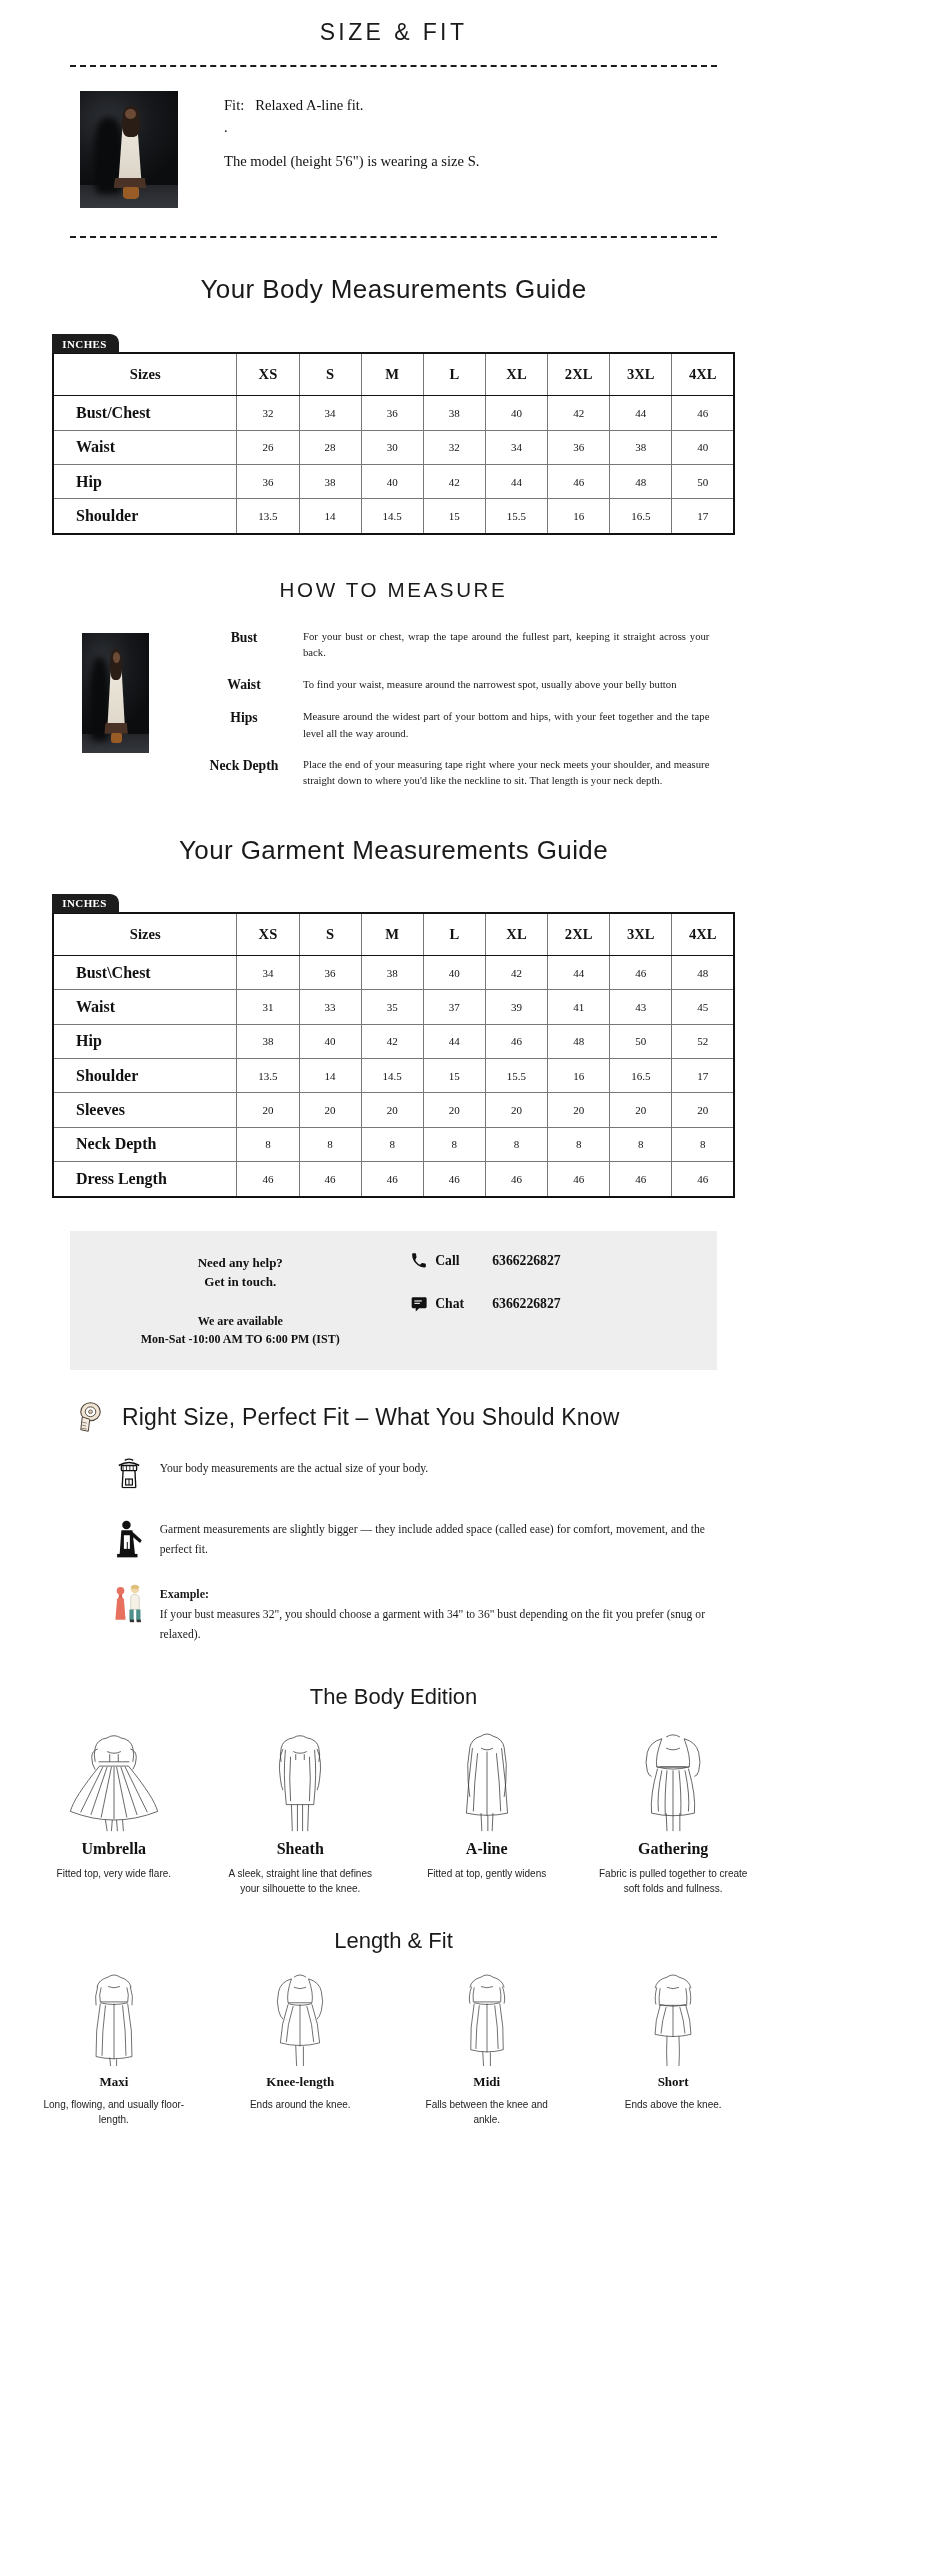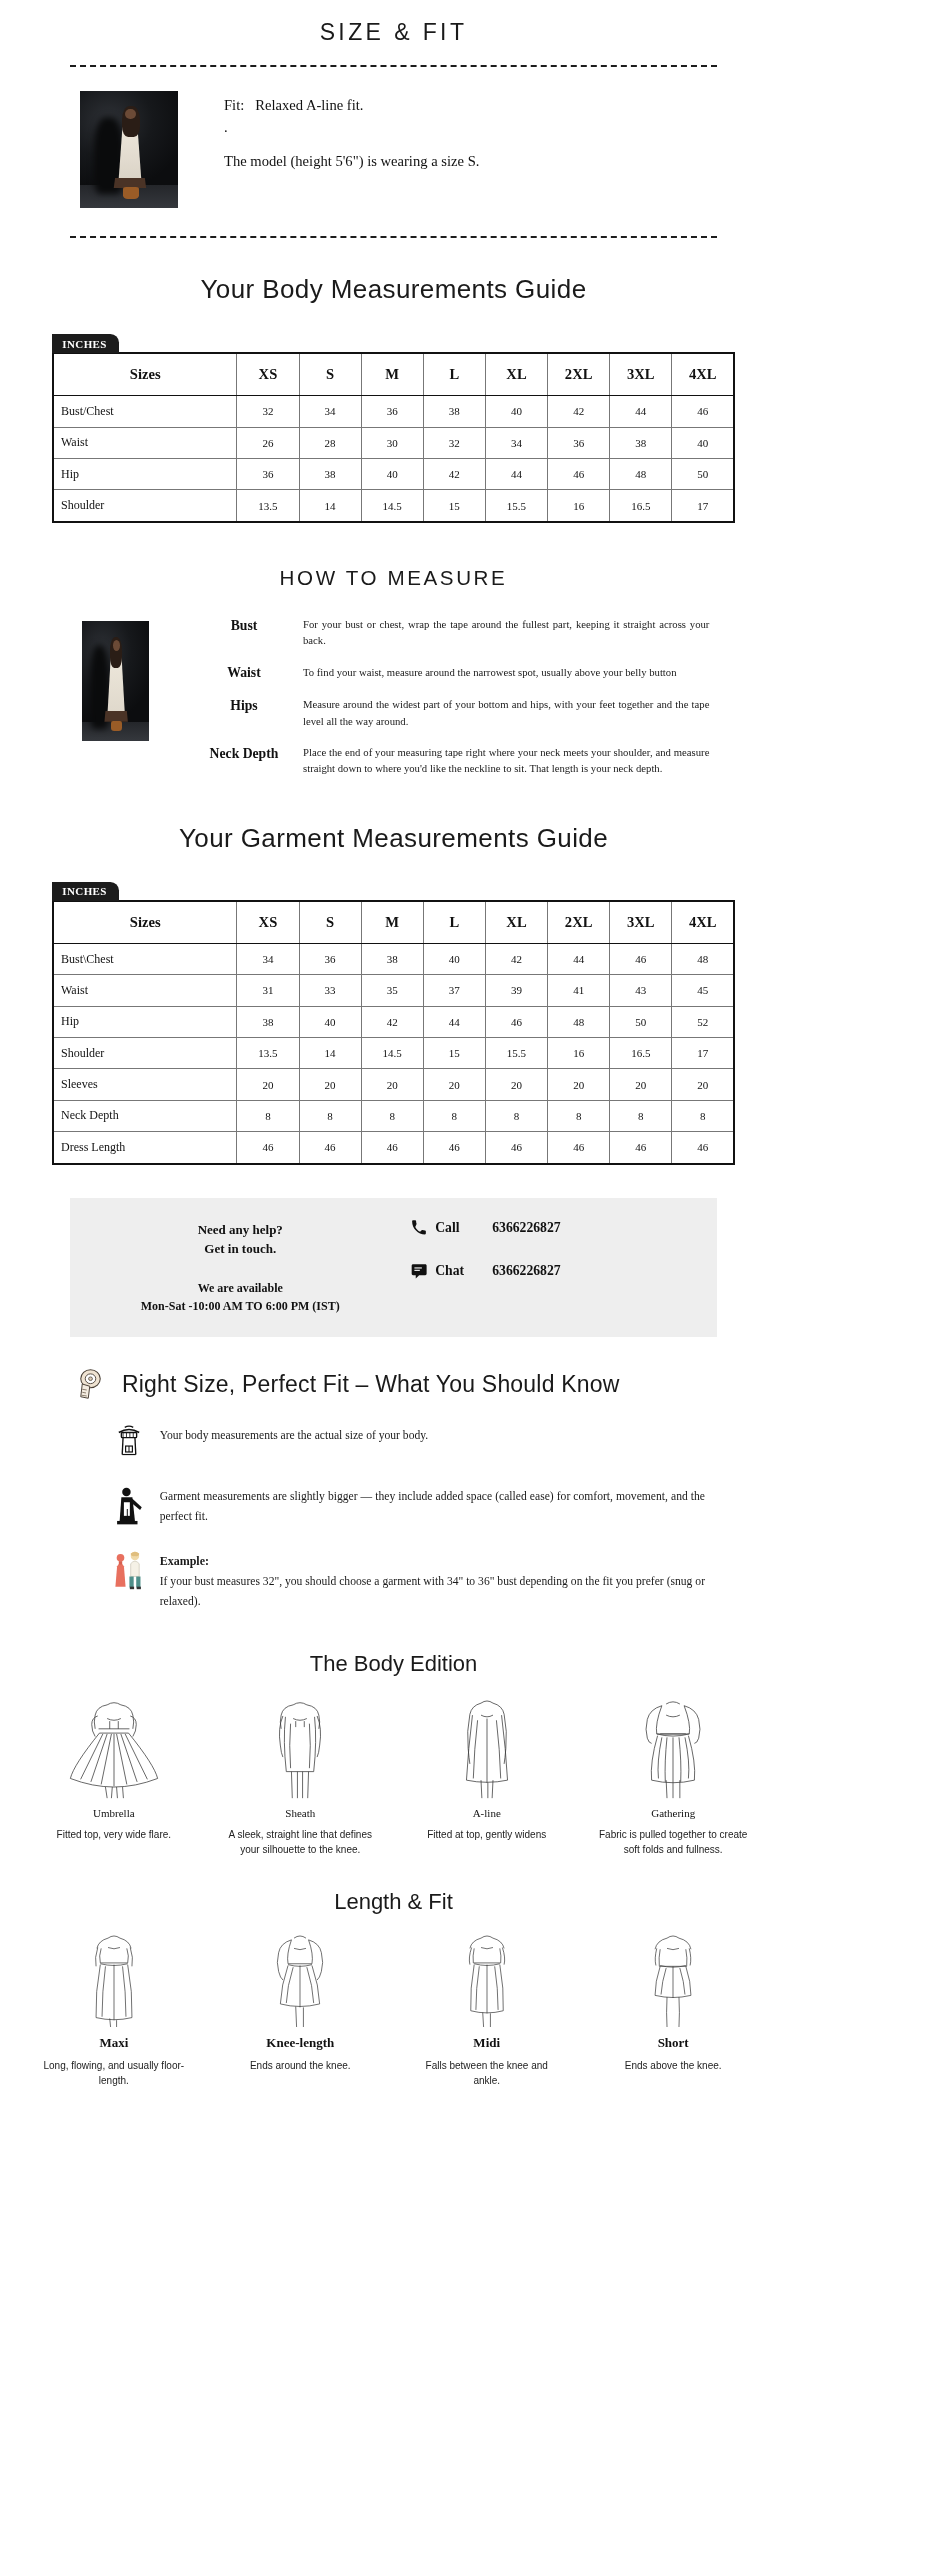--- a/index.html
+++ b/index.html
@@ -153,23 +153,23 @@
     padding: 12px 1.7px;
     border-bottom: 1.7px solid #111;
   }
   table.sz thead th.first { font-size: 14.6px; }
   table.sz tbody td {
     font-size: 11px;
     padding: 7.7px 1.7px;
   }
   table.sz tbody td.rowlabel {
     text-align: left;
-    padding-left: 7px;
-    font-size: 12px;
-    font-weight: 400;
+    padding-left: 22px;
+    font-size: 16px;
+    font-weight: 700;
   }
   table.sz col.lbl { width: 27%; }
 
   
   .measure-section {
     display: flex;
     margin-top: 26px;
     padding-left: 82px;
     padding-right: 69px;
   }
@@ -294,22 +294,22 @@
   }
   .dress-grid {
     display: flex;
     margin-top: 19px;
     padding: 0 20.6px;
   }
   .dress-cell { flex: 1; text-align: center; }
   .dress-fig { height: 103px; display:flex; align-items:flex-end; justify-content:center; }
   .dress-name {
     font-family: "Liberation Serif", serif;
-    font-weight: 400;
-    font-size: 11px;
+    font-weight: 700;
+    font-size: 16px;
     color: #111;
     margin-top: 8.6px;
   }
   .dress-desc {
     font-family: "Liberation Sans", sans-serif;
     font-size: 10px;
     line-height: 1.55;
     color: #222;
     margin-top: 7.7px;
     padding: 0 13.7px;

